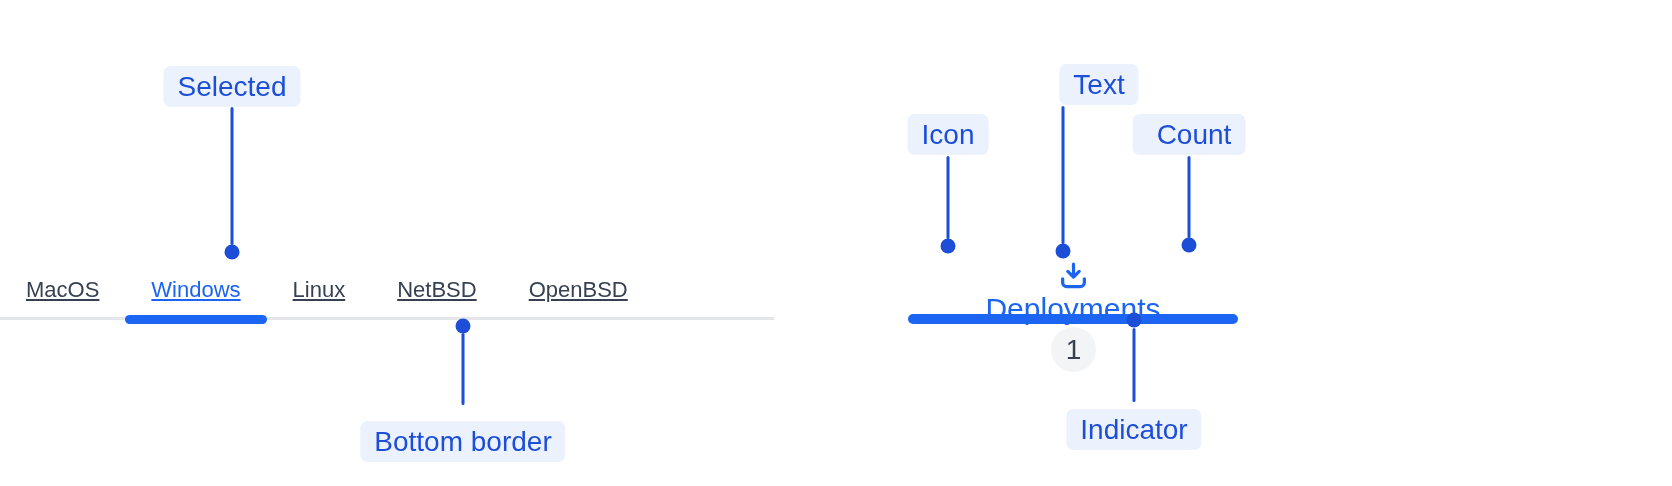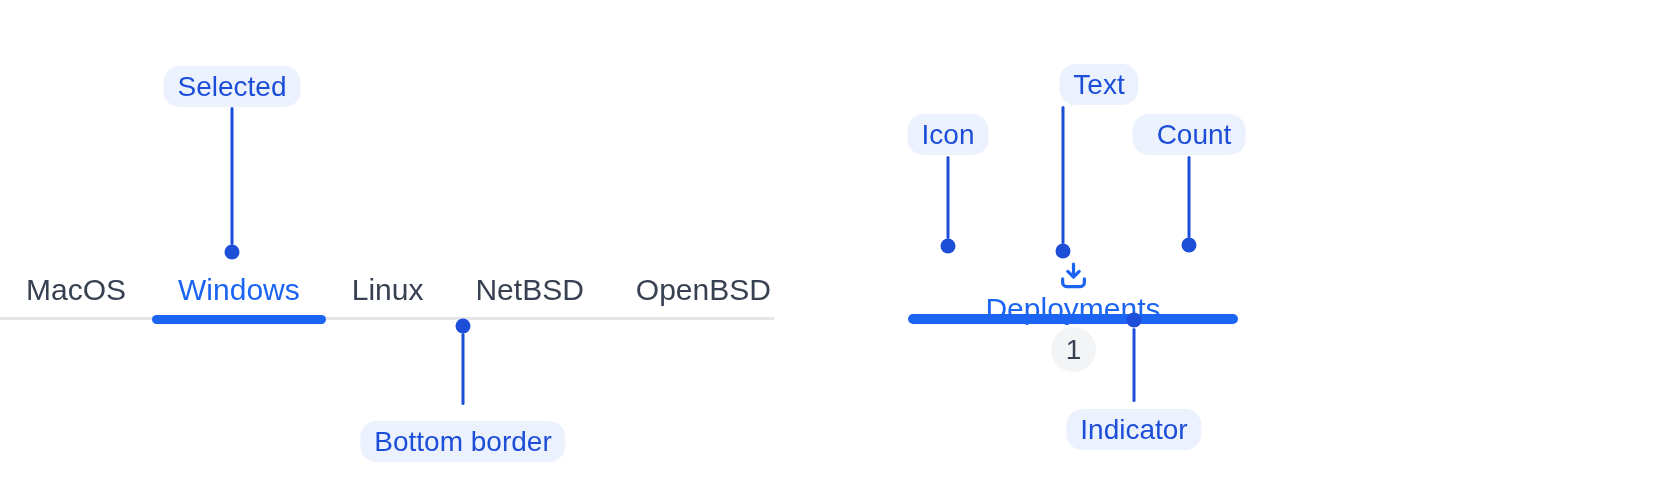--- a/index.html
+++ b/index.html
@@ -11,21 +11,21 @@
     overflow: hidden;
     font-family: "Liberation Sans", sans-serif;
   }
 
   
   .callout-pill {
     position: absolute;
     transform: translateX(-50%);
     height: 41px;
     padding: 0 14px;
-    border-radius: 16px;
+    border-radius: 7px;
     background: #EBF2FE;
     color: #1D4ED8;
     font-size: 28px;
     line-height: 41px;
     white-space: nowrap;
     display: flex;
     align-items: center;
   }
   .leader-line {
     position: absolute;
@@ -52,25 +52,26 @@
     height: 58px;
     display: flex;
     align-items: stretch;
     border-bottom: 3px solid #E4E6EA;
     box-sizing: border-box;
   }
   .tab {
     display: flex;
     align-items: center;
     padding: 0 26px;
-    font-size: 30px;
+    font-size: 22px;
     color: #374151;
     position: relative;
     cursor: pointer;
     white-space: nowrap;
+    text-decoration: underline;
   }
   .tab.active { color: #1C64F2; }
   .tab-underline {
     position: absolute;
     left: 0;
     right: 0;
     bottom: -7px;
     height: 9px;
     border-radius: 5px;
     background: #1C64F2;

